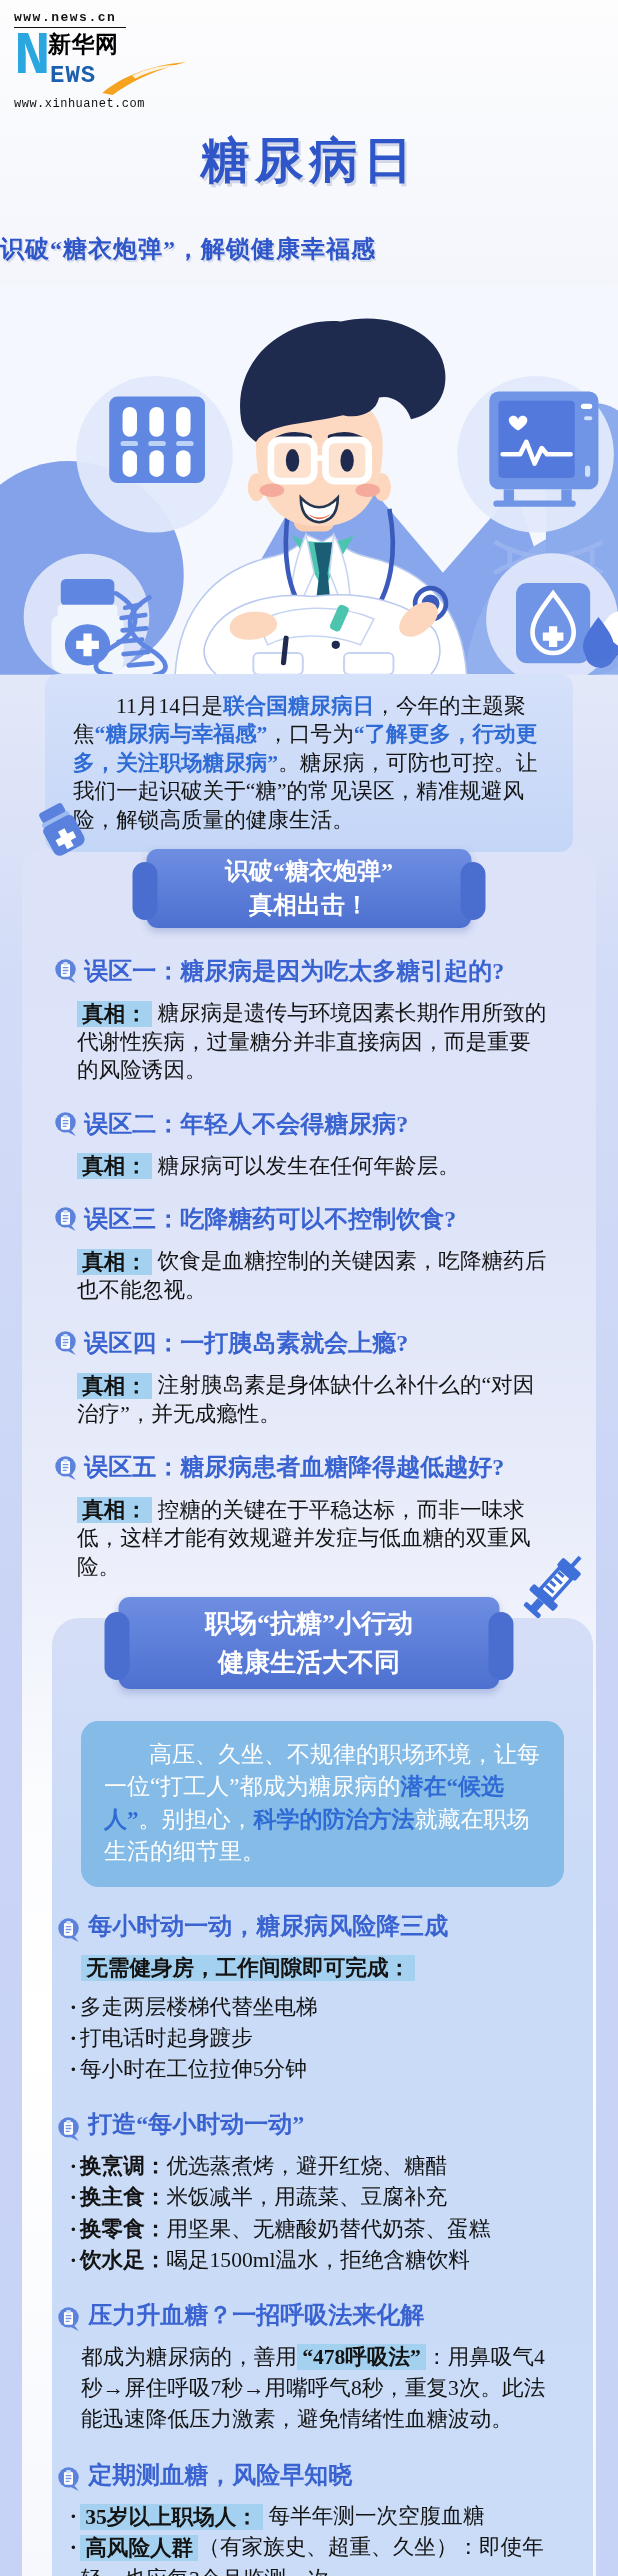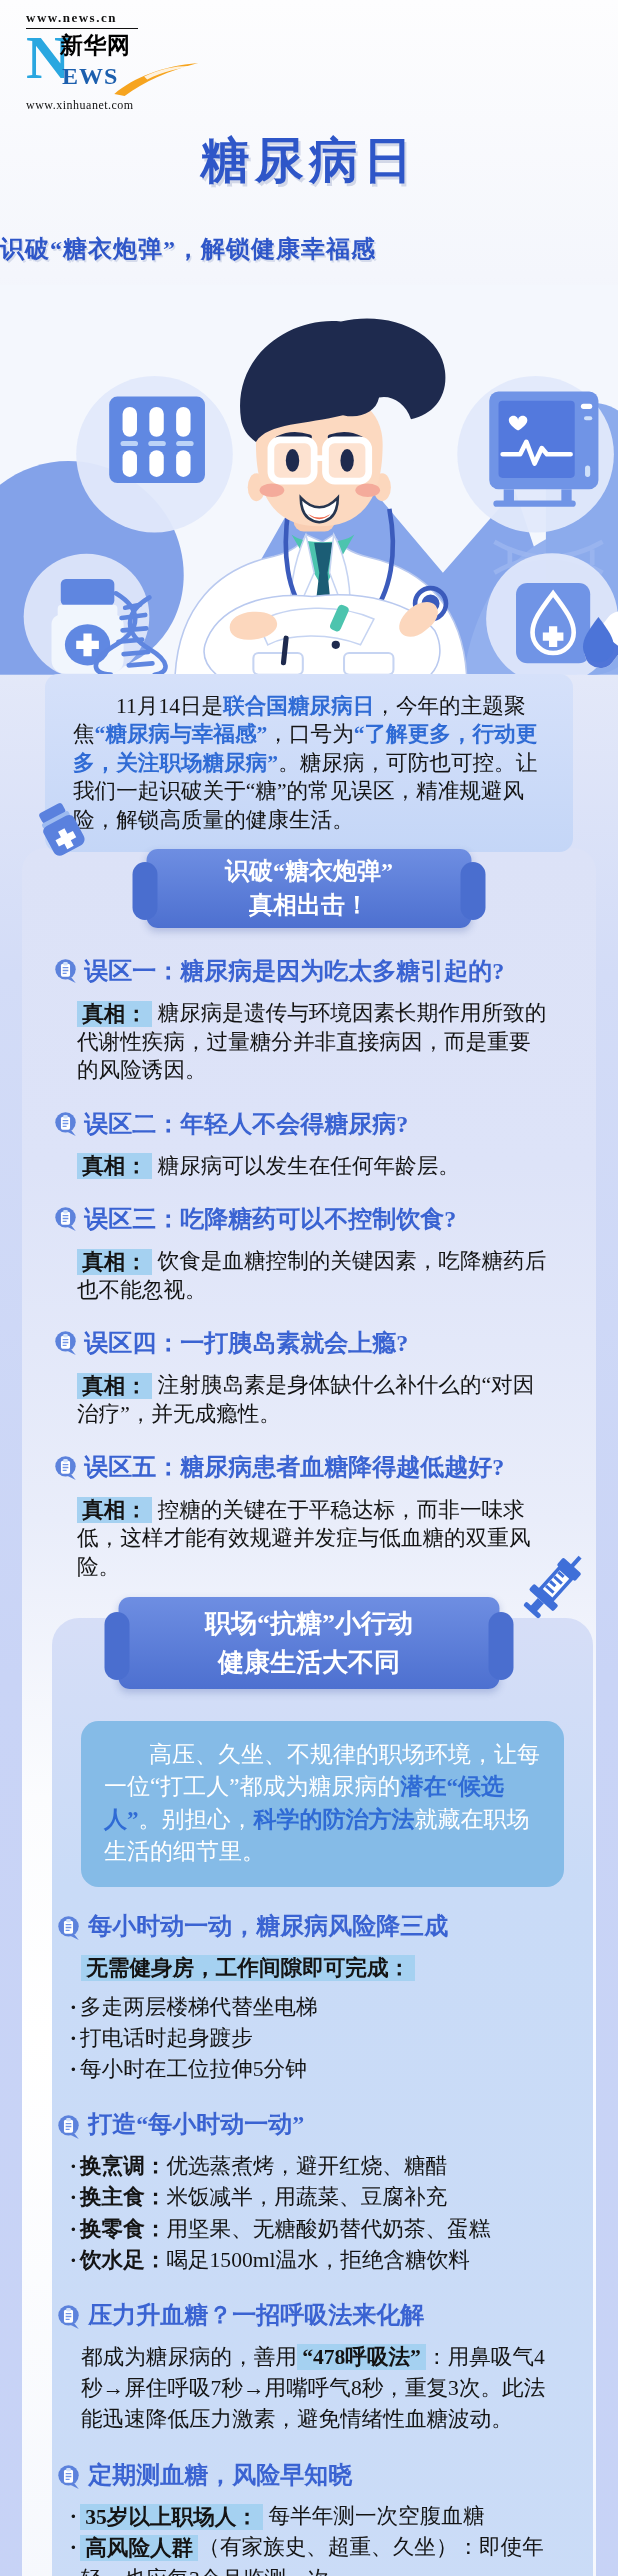--- a/index.html
+++ b/index.html
@@ -2,21 +2,21 @@
 <html lang="zh" style="font-size:8.2px"><head>
 <meta charset="utf-8">
 <style>
   html,body{margin:0;padding:0;}
   .poster{
     position:relative; width:618px; height:3045px; overflow:hidden;
     font-family:"Liberation Serif","DejaVu Serif",serif;
     background:linear-gradient(180deg,#fdfdfe 0%,#f4f6fc 9%,#e7ebf9 20%,#d3dcf7 32%,#c9d4f6 55%,#c6d2f6 100%);
   }
   
-  .logo{position:absolute;top:10.3px;left:26px;width:170px;font-family:Liberation Serif, serif;}
+  .logo{position:absolute;top:10.3px;left:14px;width:170px;font-family:Liberation Mono, monospace;}
   .logo-top{font-size:13px;font-weight:700;color:#111;letter-spacing:1.5px;border-bottom:1.5px solid #111;padding-bottom:1.5px;width:112px;}
   .logo-mid{position:relative;height:66px;}
   .logo-n{position:absolute;left:0;top:-2.1px;font-size:61px;line-height:1;font-weight:800;color:#2aa7e0;}
   .logo-cn{position:absolute;left:34px;top:1px;font-size:23px;font-weight:900;color:#000;letter-spacing:0.5px;}
   .logo-ews{position:absolute;left:36px;top:34px;font-size:24px;font-weight:800;color:#1c5fae;letter-spacing:1px;}
   .logo-swoosh{position:absolute;left:87px;top:33px;}
   .logo-bot{font-size:12px;color:#111;margin-top:3.1px;letter-spacing:0.5px;}
   
   .main-title{position:absolute;top:128px;left:0;width:100%;text-align:center;
     font-size:49px;font-weight:900;color:#2e56c8;letter-spacing:5.2px;
@@ -61,21 +61,21 @@
   
   .section2-card{position:absolute;top:1618px;left:52px;width:541px;height:1206px;z-index:2;
     border-radius:27px;overflow:hidden;
     background:linear-gradient(180deg,#d6def7 0%,#c9dbf7 22%,#cbdcf7 100%);}
   .s2-inner{padding:103px 29px 0 29px;}
   .s2-introcard{background:#85bbe7;border-radius:17.5px;padding:17.5px 23px;
     font-size:23px;line-height:1.42;color:#ffffff;}
   .s2-introcard .ind{display:inline-block;width:45px;}
   .seg-deep{color:#2f6bd5;font-weight:900;}
   .s2-block{margin-top:24px;}
-  .s2-head{display:flex;align-items:center;gap:8.2px;margin:0 0 10.3px -24px;
+  .s2-head{display:flex;align-items:flex-end;gap:8.2px;margin:0 0 10.3px -24px;
     font-size:24px;font-weight:900;color:#3a63d2;line-height:1.3;}
   .s2-head .qicon{flex:0 0 auto;margin-top:2.1px;}
   .s2-sub{font-size:21.6px;font-weight:900;color:#141414;margin-bottom:8.2px;line-height:1.45;}
   .s2-para{font-size:21.6px;line-height:1.45;color:#141414;}
   .bullet{font-size:21.6px;line-height:1.45;color:#141414;}
   .bullet::before{content:"·";font-weight:900;margin-left:-11.3px;padding-right:3.1px;}
   .blabel{font-weight:900;}
 </style>
 </head>
 <body>

